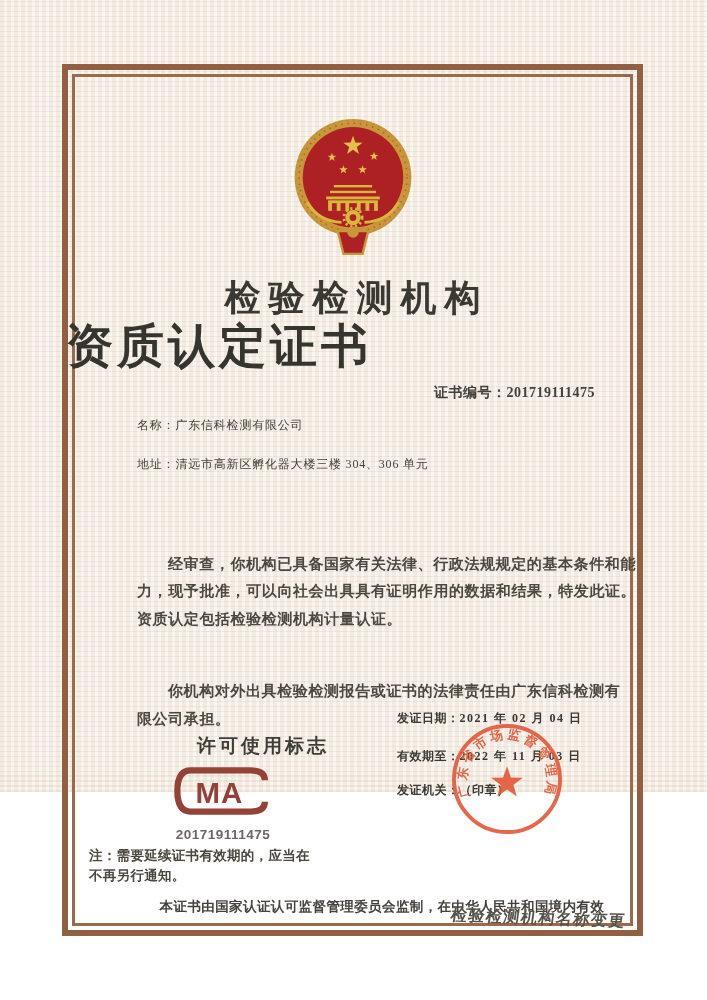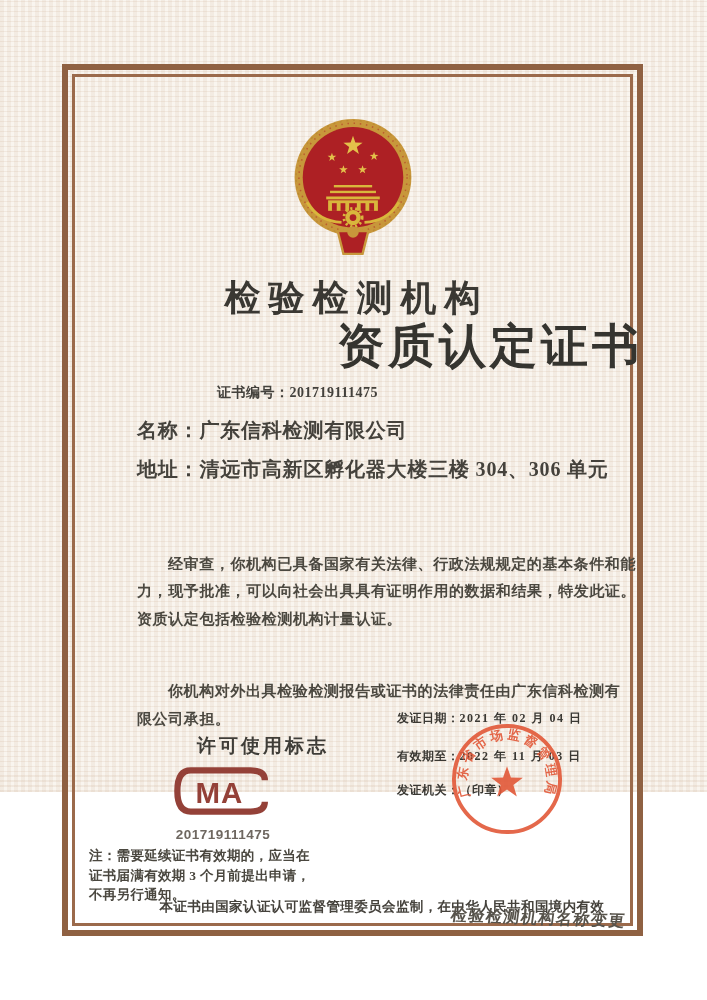--- a/index.html
+++ b/index.html
@@ -10,26 +10,26 @@
         background-image:
           repeating-linear-gradient(0deg, rgba(186,146,112,.13) 0 1.5px, transparent 1.5px 5px),
           repeating-linear-gradient(90deg, rgba(186,146,112,.10) 0 4px, transparent 4px 7px);}
   .frame{position:absolute;left:62px;top:64px;width:581px;height:872px;
          border:6px solid #8f6142;box-sizing:border-box;}
   .frame-in{position:absolute;inset:4px;border:3px solid #9b6a4b;}
   .abs{position:absolute;}
   .title1{left:62px;top:279px;width:581px;text-align:center;
           font-size:36px;font-weight:bold;letter-spacing:8px;padding-left:8px;
           box-sizing:border-box;color:#3a3833;line-height:38px;}
-  .title2{left:62px;top:321px;width:581px;text-align:right;
+  .title2{left:62px;top:321px;width:581px;text-align:left;
           font-size:47px;font-weight:bold;letter-spacing:4px;padding-left:4px;
           box-sizing:border-box;color:#35342f;line-height:50px;}
-  .certno{left:0;right:112px;top:384px;text-align:center;
+  .certno{left:0;right:112px;top:384px;text-align:right;
           font-size:14px;font-weight:bold;color:#43413c;letter-spacing:.5px;}
-  .fieldrow{left:137px;font-size:20px;font-weight:bold;color:#45423c;letter-spacing:.8px;}
+  .fieldrow{left:137px;font-size:12px;font-weight:normal;color:#45423c;letter-spacing:.8px;}
   .namerow{top:417px;}
   .addrrow{top:456px;}
   .bodyblock{left:137px;top:506px;width:416px;font-size:15px;font-weight:600;
              color:#4b4840;letter-spacing:.6px;}
   .bodyline{height:27.4px;line-height:27.4px;white-space:nowrap;}
   .ind{padding-left:31px;margin-top:45px;}
   .lictitle{left:117px;top:733px;width:212px;text-align:right;
             font-size:19px;font-weight:bold;letter-spacing:3px;color:#3f3d38;}
   .cma{left:172px;top:765px;}
   .cmanum{left:117px;top:827px;width:212px;text-align:center;
@@ -138,21 +138,20 @@
     </defs>
     <circle cx="58" cy="58" r="54" fill="none" stroke="#e25838" stroke-width="4"></circle>
     <path transform="translate(58,62)" fill="#e25838" d="M 0 -17 L 4 -5.5 L 16.17 -5.25 L 6.47 2.1 L 9.99 13.75 L 0 6.8 L -9.99 13.75 L -6.47 2.1 L -16.17 -5.25 L -4 -5.5 Z"></path>
     <text font-size="13" font-weight="bold" fill="#e25838" letter-spacing="3.5" font-family="Liberation Serif, DejaVu Serif, serif">
       <textPath xlink:href="#sealArc" href="#sealArc" startOffset="50%" text-anchor="middle">广东省市场监督管理局</textPath>
     </text>
   </svg>
 
   <div class="abs notes">
     <div>注：需要延续证书有效期的，应当在</div>
-    <div>证书届满有效期 3 个月前提出申请，</div>
     <div>不再另行通知。</div>
   </div>
 
   <div class="abs footer">本证书由国家认证认可监督管理委员会监制，在中华人民共和国境内有效</div>
 
   <div class="abs annot">检验检测机构名称变更</div>
 
 </div>
 
 </body></html>

